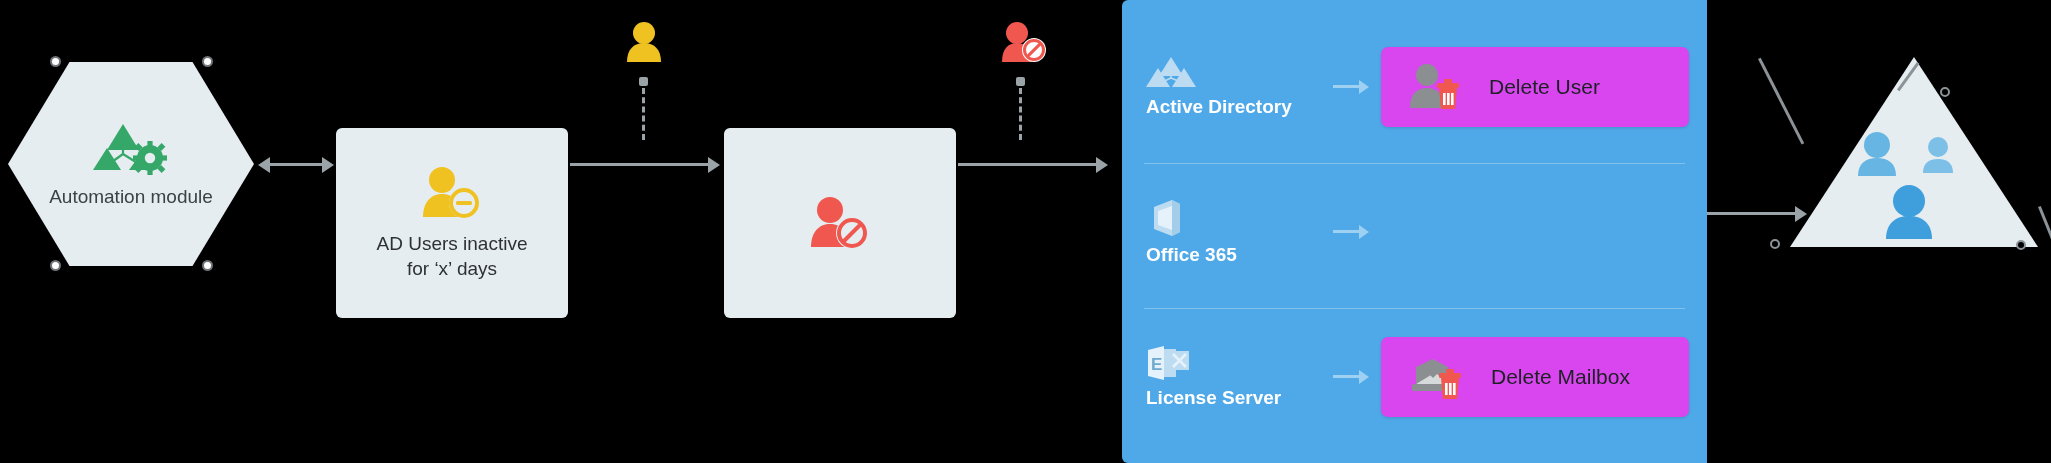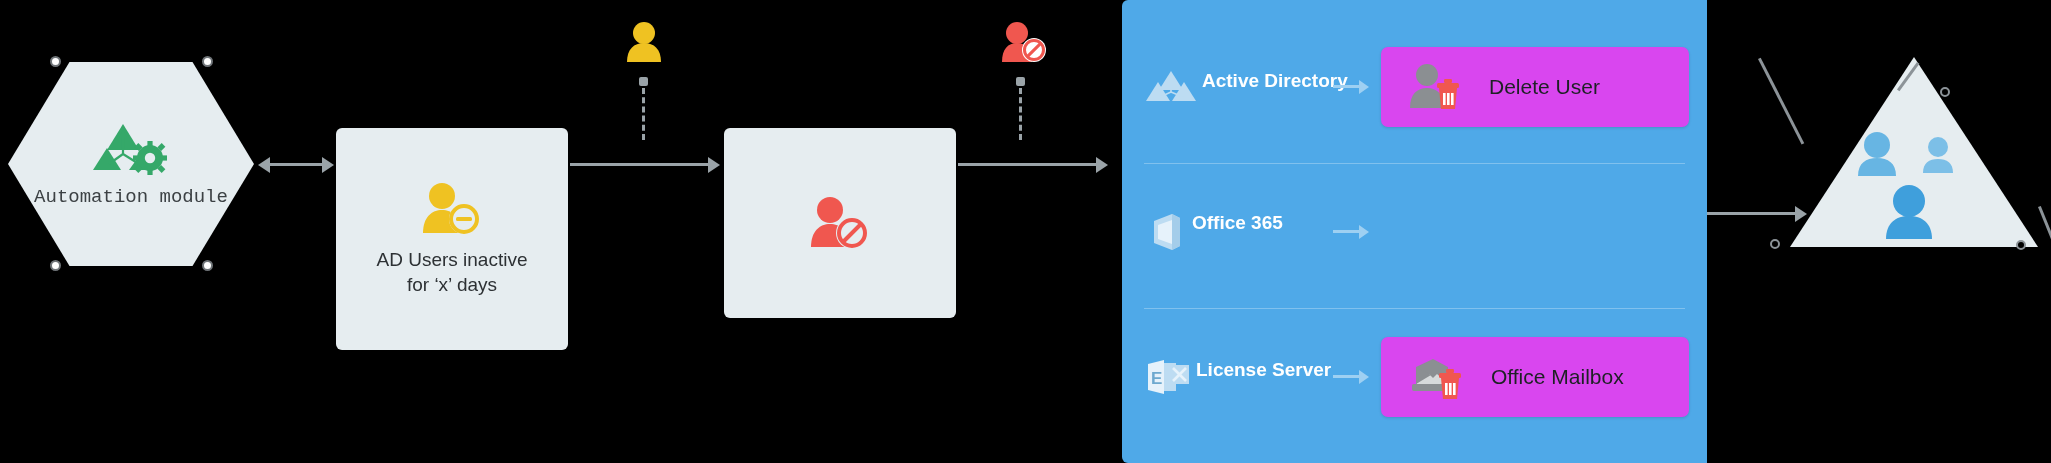--- a/index.html
+++ b/index.html
@@ -41,21 +41,20 @@
     flex-direction: column;
     align-items: center;
     justify-content: center;
     gap: 6px;
   }
   .hex-label {
     font-size: 19px;
     color: #3c4144;
     text-align: center;
     line-height: 1.2;
-    font-family: Liberation Mono, monospace;
   }
   .handle {
     position: absolute;
     width: 11px; height: 11px;
     border-radius: 50%;
     background: #ffffff;
     border: 2px solid #6f7478;
     z-index: 5;
   }
 
@@ -124,21 +123,21 @@
   .panel-row + .panel-row::before {
     content: "";
     position: absolute;
     left: 22px; right: 22px; top: 0;
     height: 1px;
     background: rgba(255,255,255,0.28);
   }
   .svc {
     width: 175px;
     display: flex;
-    flex-direction: row;
+    flex-direction: column;
     align-items: flex-start;
     gap: 6px;
   }
   .svc-label {
     color: #ffffff;
     font-size: 19px;
     font-weight: bold;
     white-space: nowrap;
   }
   .row-arrow {
@@ -243,21 +242,21 @@
     <div class="handle" style="left:42px; top:198px;"></div>
     <div class="handle" style="left:194px; top:198px;"></div>
   </div>
 
   <div>
     <div class="arrow-head left" style="left:258px; top:157px;"></div>
     <div class="arrow-line" style="left:268px; top:163px; width:60px;"></div>
     <div class="arrow-head right" style="left:322px; top:157px;"></div>
   </div>
 
-  <div class="node-card" style="left:336px; top:128px; width:232px; height:222px;">
+  <div class="node-card" style="left:336px; top:128px; width:232px; height:190px;">
     <span>
       <svg width="64" height="56" viewBox="0 0 64 56">
         <circle cx="22" cy="15" r="13" fill="#efc222"></circle>
         <path d="M3 52 C3 36 12 29 22 29 C32 29 41 36 41 52 Z" fill="#efc222"></path>
         <circle cx="44" cy="38" r="15" fill="#e6edf0"></circle>
         <circle cx="44" cy="38" r="13" fill="none" stroke="#efc222" stroke-width="4"></circle>
         <rect x="36" y="36" width="16" height="4" rx="1.6" fill="#efc222"></rect>
       </svg>
     </span>
     <span class="node-label nosel">
@@ -397,21 +396,21 @@
             <rect x="32" y="20" width="22" height="5" rx="1.5" fill="#f0574f"></rect>
             <rect x="39" y="16" width="8" height="4" rx="1.2" fill="#f0574f"></rect>
             <path d="M34 25 L52 25 L50 46 L36 46 Z" fill="#f0574f"></path>
             <g fill="#ffffff">
               <rect x="38" y="30" width="2.6" height="12"></rect>
               <rect x="42" y="30" width="2.6" height="12"></rect>
               <rect x="46" y="30" width="2.6" height="12"></rect>
             </g>
           </svg>
         </span>
-        <span class="action-label nosel">Office Mailbox</span>
+        <span class="action-label nosel">Delete Mailbox</span>
       </div>
     </div>
 
   </div>
 
   <div>
     <div class="arrow-line" style="left:1707px; top:212px; width:92px;"></div>
     <div class="arrow-head right" style="left:1795px; top:206px;"></div>
   </div>
 

